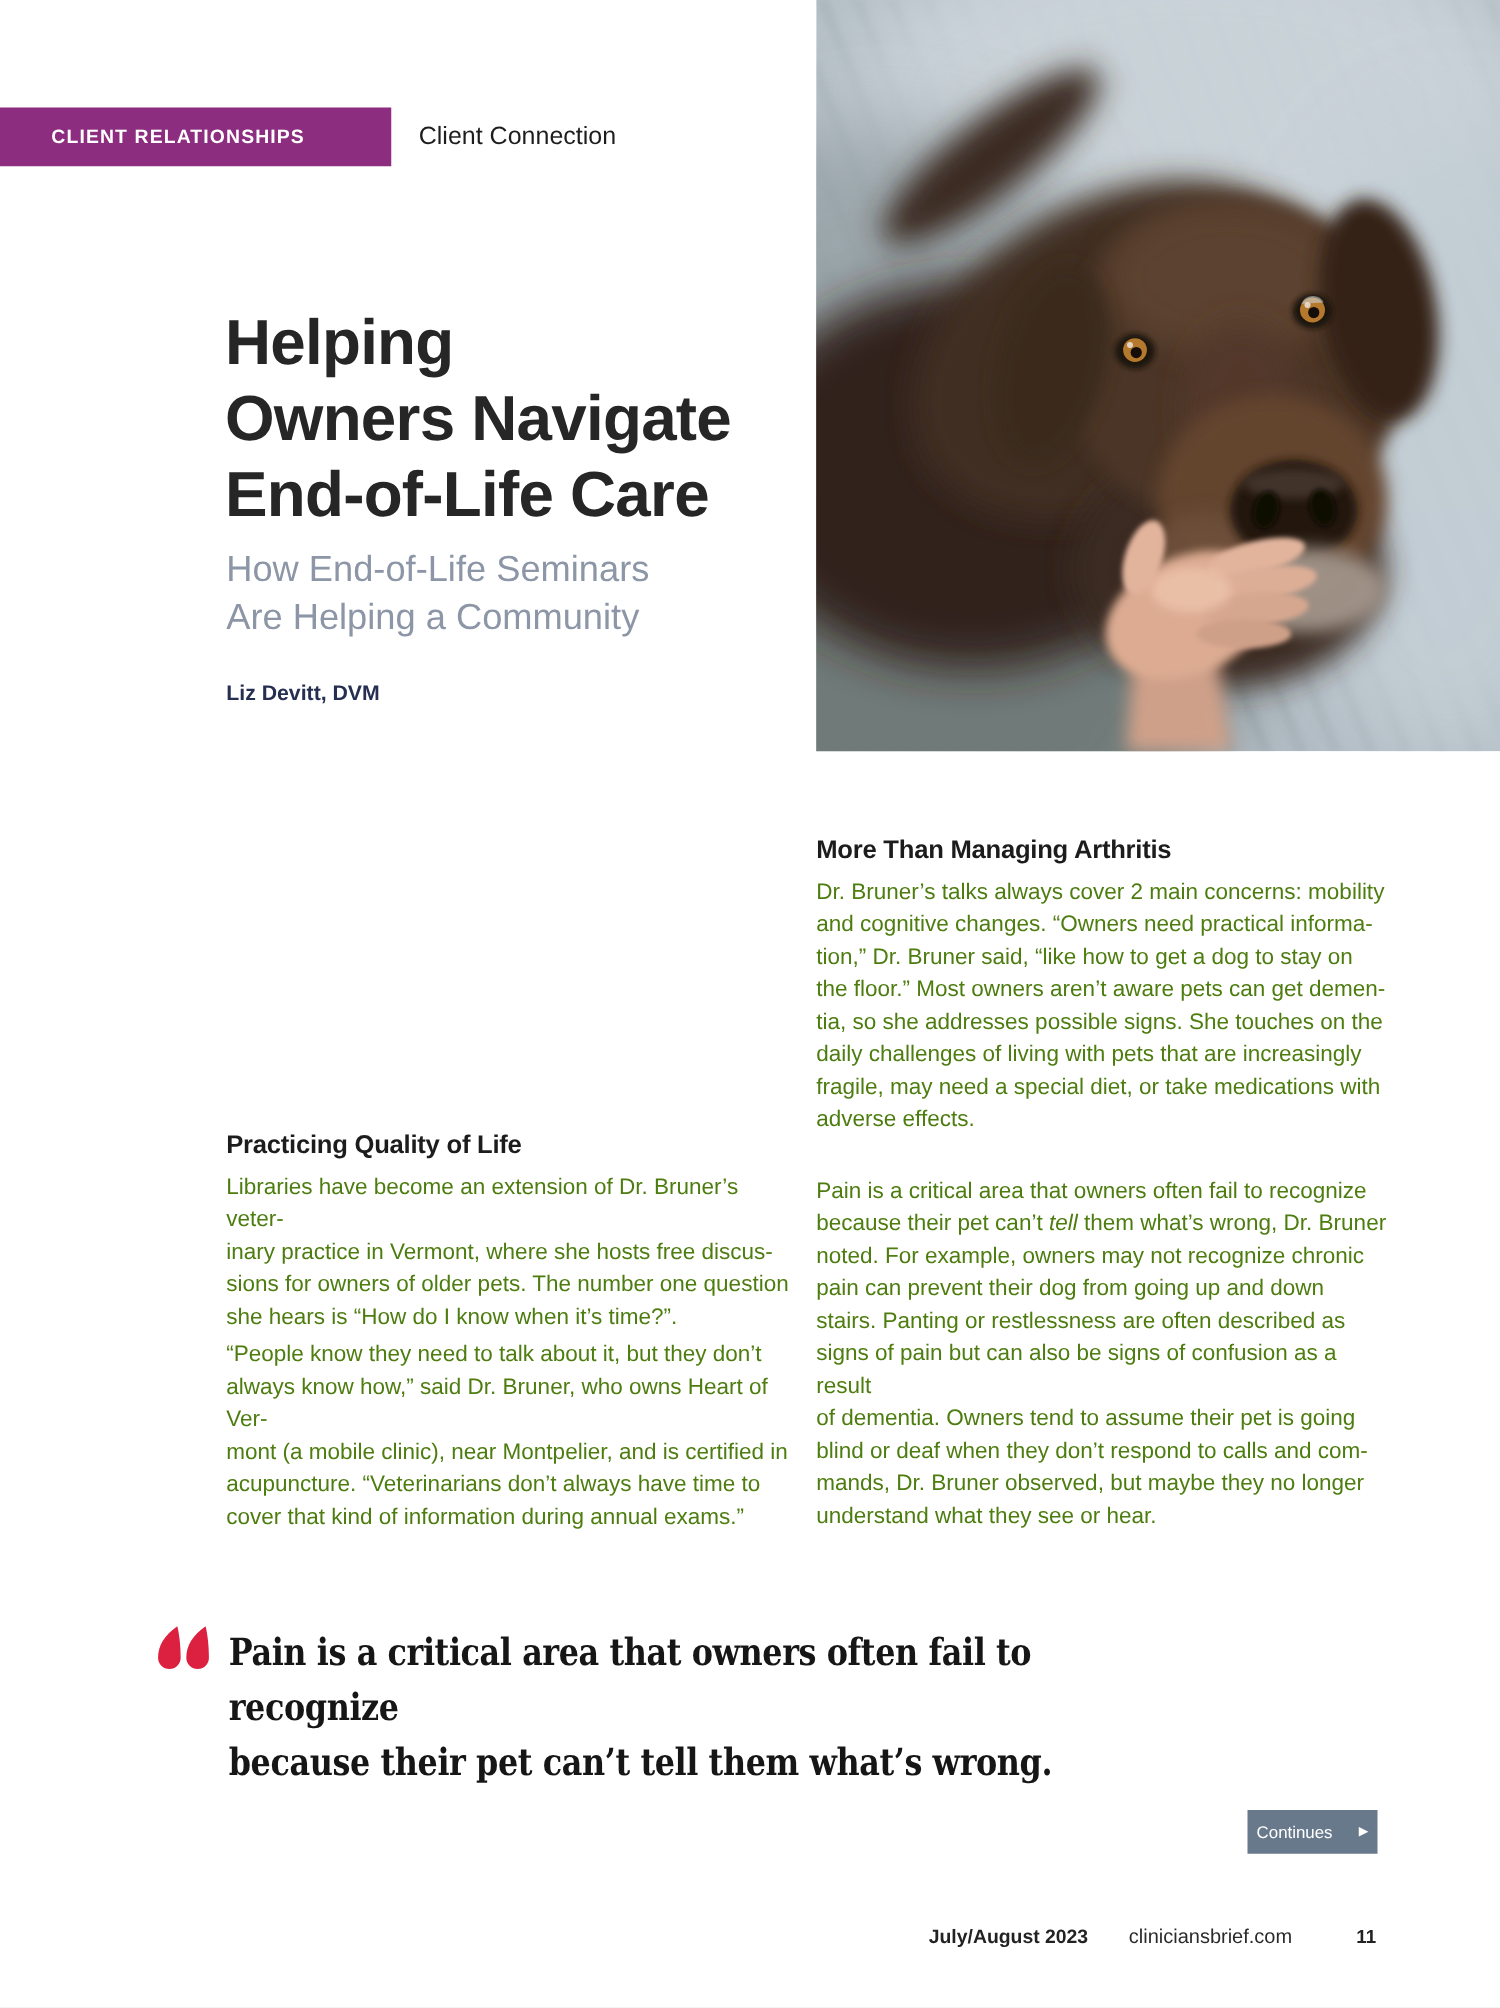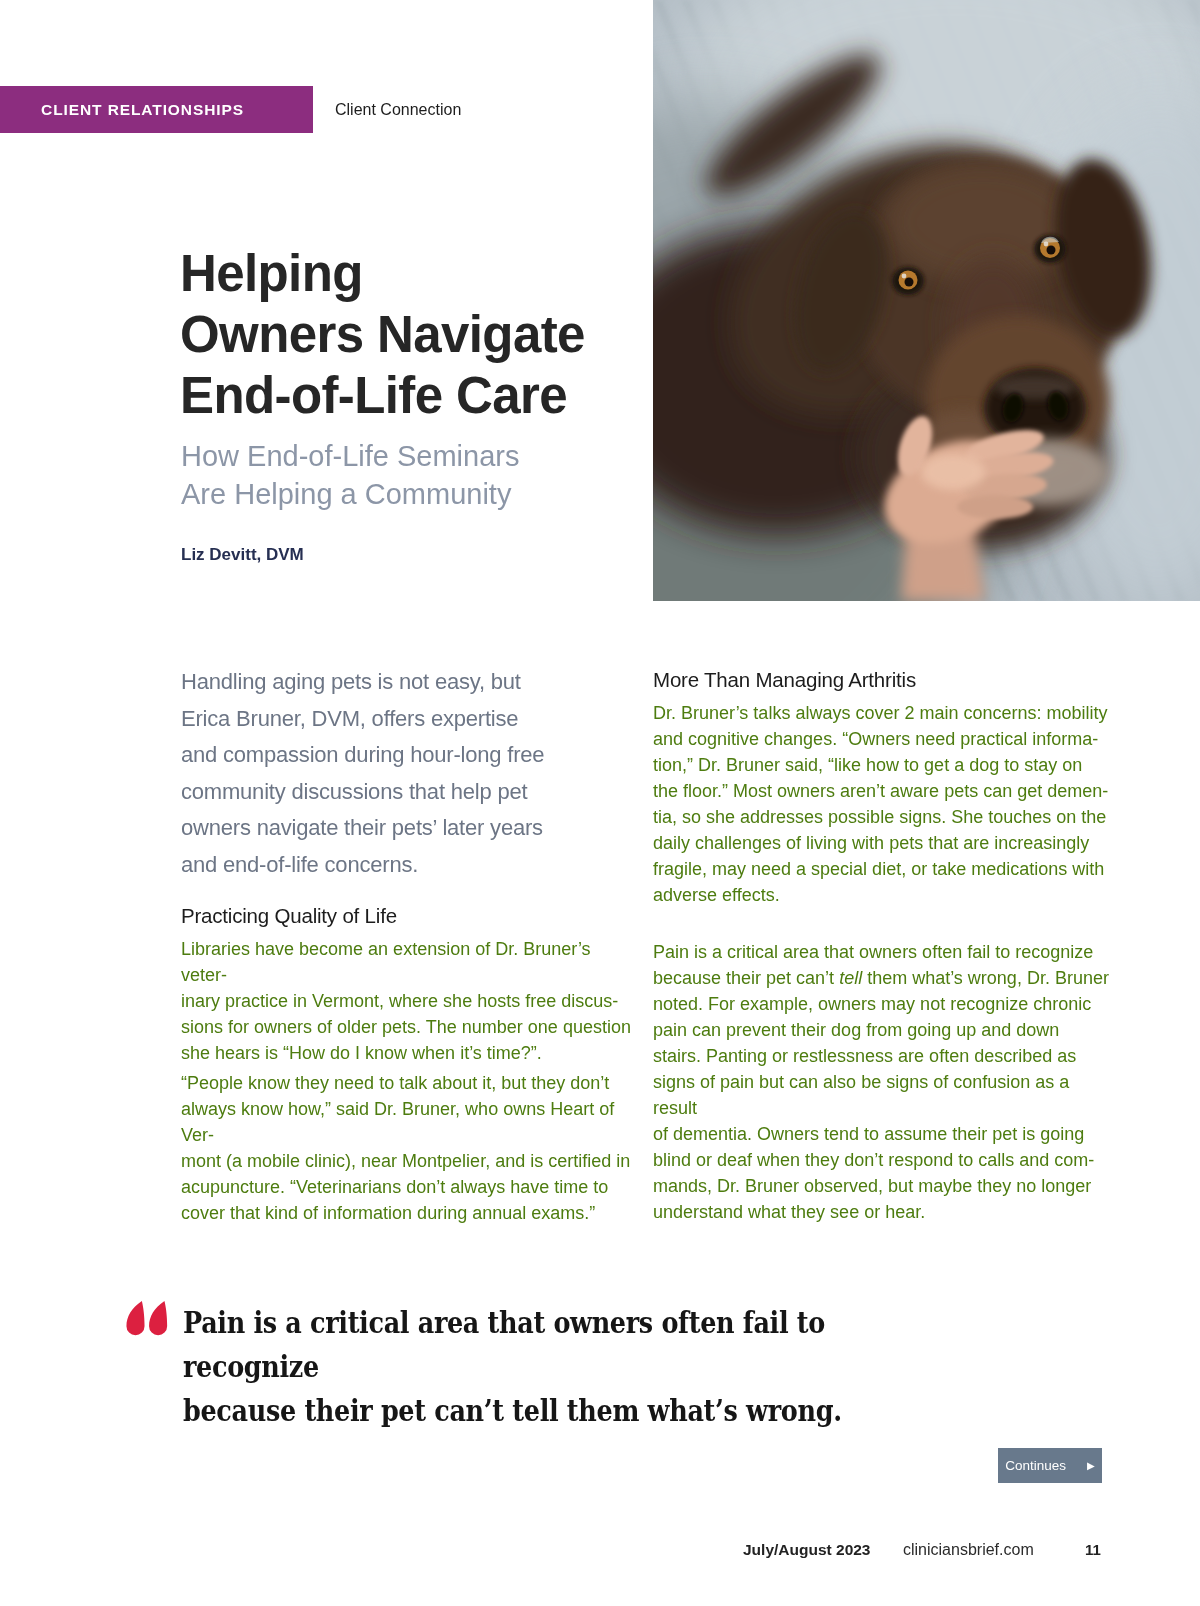--- a/index.html
+++ b/index.html
@@ -10,42 +10,42 @@
   }
   
   .kicker-banner {
     position:absolute; left:0; top:86px; width:313px; height:47px;
     display:flex; align-items:center; justify-content:center;
     padding-right:28px; box-sizing:border-box; background:#8c2d7f;
   }
   .kicker-banner .label { color:#fff; font-size:15.5px; font-weight:700; letter-spacing:0.9px; }
   .kicker-section {
     position:absolute; left:335px; top:86px; height:47px;
-    display:flex; align-items:center; color:#1d1d1d; font-size:16px; font-weight:500;
+    display:flex; align-items:center; color:#1d1d1d; font-size:20px; font-weight:500;
   }
   
   .photo { position:absolute; left:653px; top:0; width:547px; height:601px; }
   .photo svg { display:block; }
   
   .title {
     position:absolute; left:180px; top:243px; margin:0;
     font-size:51px; font-weight:700; line-height:61px; letter-spacing:-0.6px; color:#262626;
   }
   .subtitle {
     position:absolute; left:181px; top:437px; margin:0;
     font-size:29px; font-weight:400; line-height:38px; color:#8c96a7;
   }
   .author { position:absolute; left:181px; top:545px; font-size:17px; font-weight:700; color:#262f52; }
   
   .intro {
     position:absolute; left:181px; top:664px; width:470px;
     font-size:22px; line-height:36.5px; letter-spacing:-0.2px; color:#6c7585;
   }
   
-  .section-heading { position:absolute; margin:0; font-size:20.5px; font-weight:400; color:#1c1c1c; letter-spacing:-0.2px; }
+  .section-heading { position:absolute; margin:0; font-size:20.5px; font-weight:700; color:#1c1c1c; letter-spacing:-0.2px; }
   .h-quality   { left:181px; top:904px; }
   .h-arthritis { left:653px; top:668px; }
   .body { position:absolute; margin:0; width:460px; font-size:18px; line-height:26px; color:#4d7c0f; }
   .p-q1 { left:181px; top:936px; }
   .p-q2 { left:181px; top:1070px; }
   .p-a1 { left:653px; top:700px; }
   .p-a2 { left:653px; top:939px; }
   .body em { font-style:italic; }
   
   .quote-mark { position:absolute; left:125px; top:1300px; width:44px; height:37px; color:#dc2040; }
@@ -162,21 +162,20 @@
         <ellipse cx="262" cy="446" rx="15" ry="31" fill="#e2b49c" filter="url(#b2)" transform="rotate(18 262 446)"></ellipse>
         <ellipse cx="300" cy="472" rx="32" ry="18" fill="#edc4ab" opacity="0.8" filter="url(#b4)"></ellipse>
       </g>
     </svg>
   </figure>
 
   <h1 class="title">Helping<br>Owners Navigate<br>End-of-Life Care</h1>
   <h2 class="subtitle">How End-of-Life Seminars<br>Are Helping a Community</h2>
   <div class="author">Liz Devitt, DVM</div>
 
-  <div class="intro">Handling aging pets is not easy, but<br>Erica Bruner, DVM, offers expertise<br>and compassion during hour-long free<br>community discussions that help pet<br>owners navigate their pets’ later years<br>and end-of-life concerns.</div>
 
   <h3 class="section-heading h-quality">Practicing Quality of Life</h3>
   <p class="body p-q1">Libraries have become an extension of Dr. Bruner’s veter-<br>inary practice in Vermont, where she hosts free discus-<br>sions for owners of older pets. The number one question<br>she hears is “How do I know when it’s time?”.</p>
   <p class="body p-q2">“People know they need to talk about it, but they don’t<br>always know how,” said Dr. Bruner, who owns Heart of Ver-<br>mont (a mobile clinic), near Montpelier, and is certified in<br>acupuncture. “Veterinarians don’t always have time to<br>cover that kind of information during annual exams.”</p>
 
   <h3 class="section-heading h-arthritis">More Than Managing Arthritis</h3>
   <p class="body p-a1">Dr. Bruner’s talks always cover 2 main concerns: mobility<br>and cognitive changes. “Owners need practical informa-<br>tion,” Dr. Bruner said, “like how to get a dog to stay on<br>the floor.” Most owners aren’t aware pets can get demen-<br>tia, so she addresses possible signs. She touches on the<br>daily challenges of living with pets that are increasingly<br>fragile, may need a special diet, or take medications with<br>adverse effects.</p>
   <p class="body p-a2"><span>Pain is a critical area that owners often fail to recognize</span><br><span>because their pet can’t </span><em>tell</em><span> them what’s wrong, Dr. Bruner</span><br><span>noted. For example, owners may not recognize chronic<br>pain can prevent their dog from going up and down<br>stairs. Panting or restlessness are often described as<br>signs of pain but can also be signs of confusion as a result<br>of dementia. Owners tend to assume their pet is going<br>blind or deaf when they don’t respond to calls and com-<br>mands, Dr. Bruner observed, but maybe they no longer<br>understand what they see or hear.</span></p>
 
   <span class="quote-mark" style="color: rgb(220, 32, 64);">

